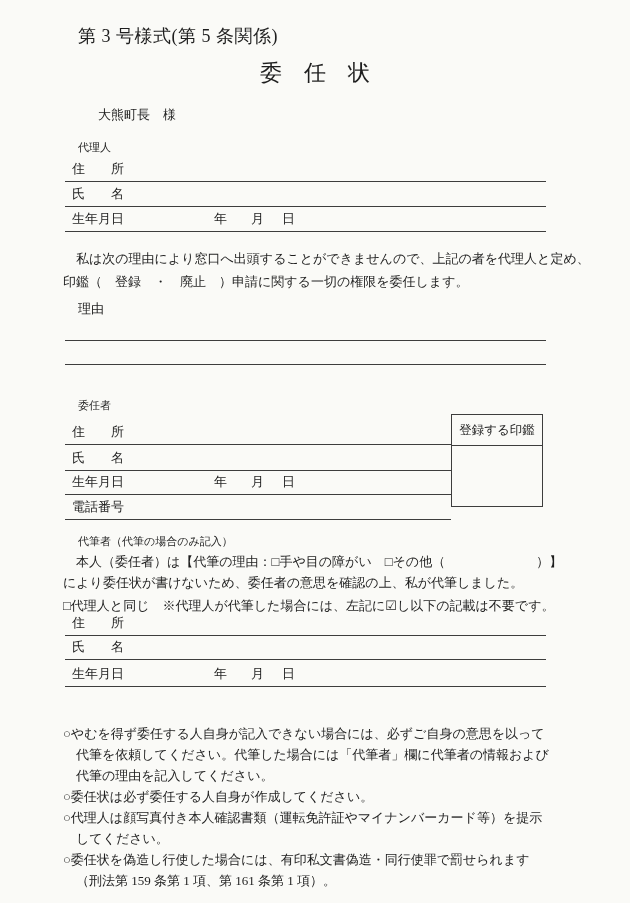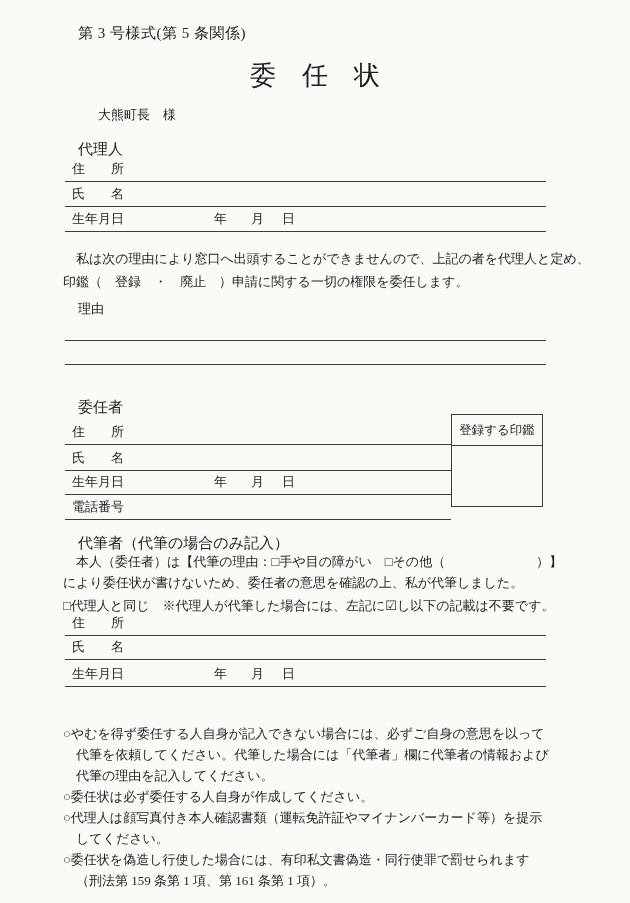--- a/index.html
+++ b/index.html
@@ -7,24 +7,24 @@
     position: relative;
     width: 630px;
     height: 903px;
     background: #fafaf7;
     font-family: "Liberation Serif", "DejaVu Serif", serif;
     color: #1e1e1e;
     font-size: 13px;
     overflow: hidden;
   }
   .abs { position: absolute; }
-  .form-number { left: 78px; top: 24px; font-size: 15px; letter-spacing: 0.5px; }
-  .title { left: 0; top: 58px; width: 100%; text-align: center; font-size: 26px; }
+  .form-number { left: 78px; top: 24px; font-size: 18px; letter-spacing: 0.5px; }
+  .title { left: 0; top: 58px; width: 100%; text-align: center; font-size: 22px; }
   .addressee { left: 78px; top: 106px; margin-left: 20px; }
-  .sec-heading { font-size: 15px; text-align: center; }
+  .sec-heading { font-size: 11px; text-align: center; }
   .agent-heading { left: 78px; top: 140px; }
   .rows { left: 65px; width: 481px; }
   .agent-rows { top: 158px; }
   .row {
     display: flex;
     align-items: flex-end;
     border-bottom: 1px solid #3d3d3d;
     box-sizing: border-box;
     padding-left: 7px;
     padding-bottom: 3px;

